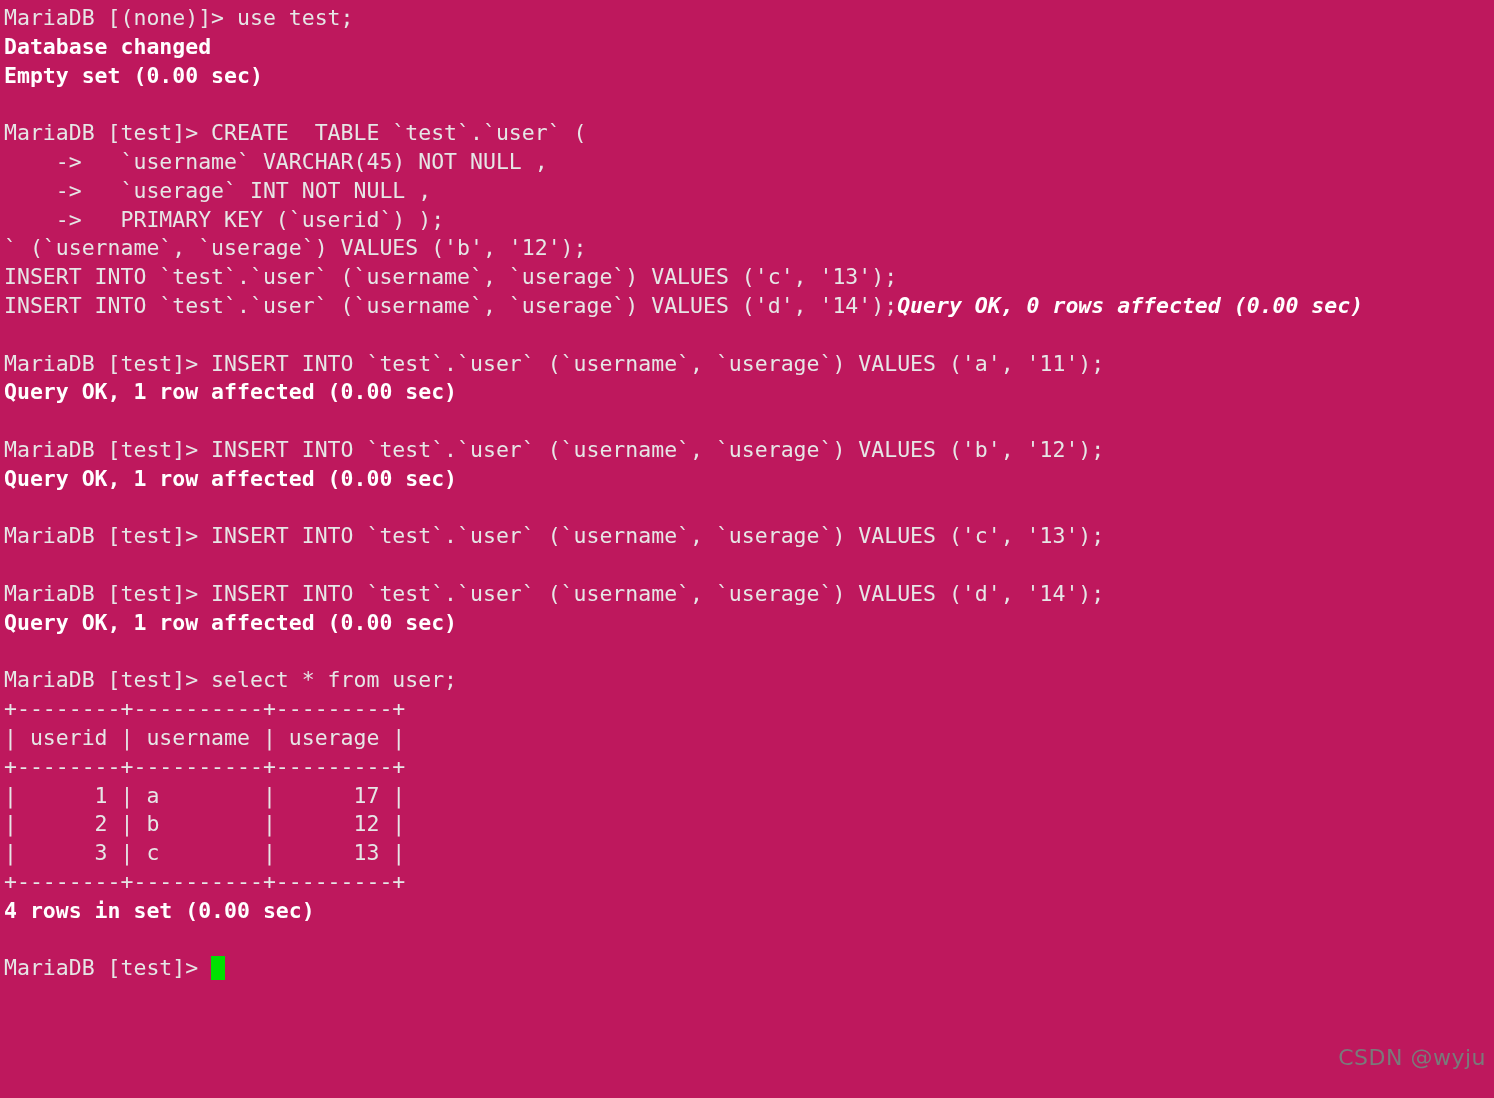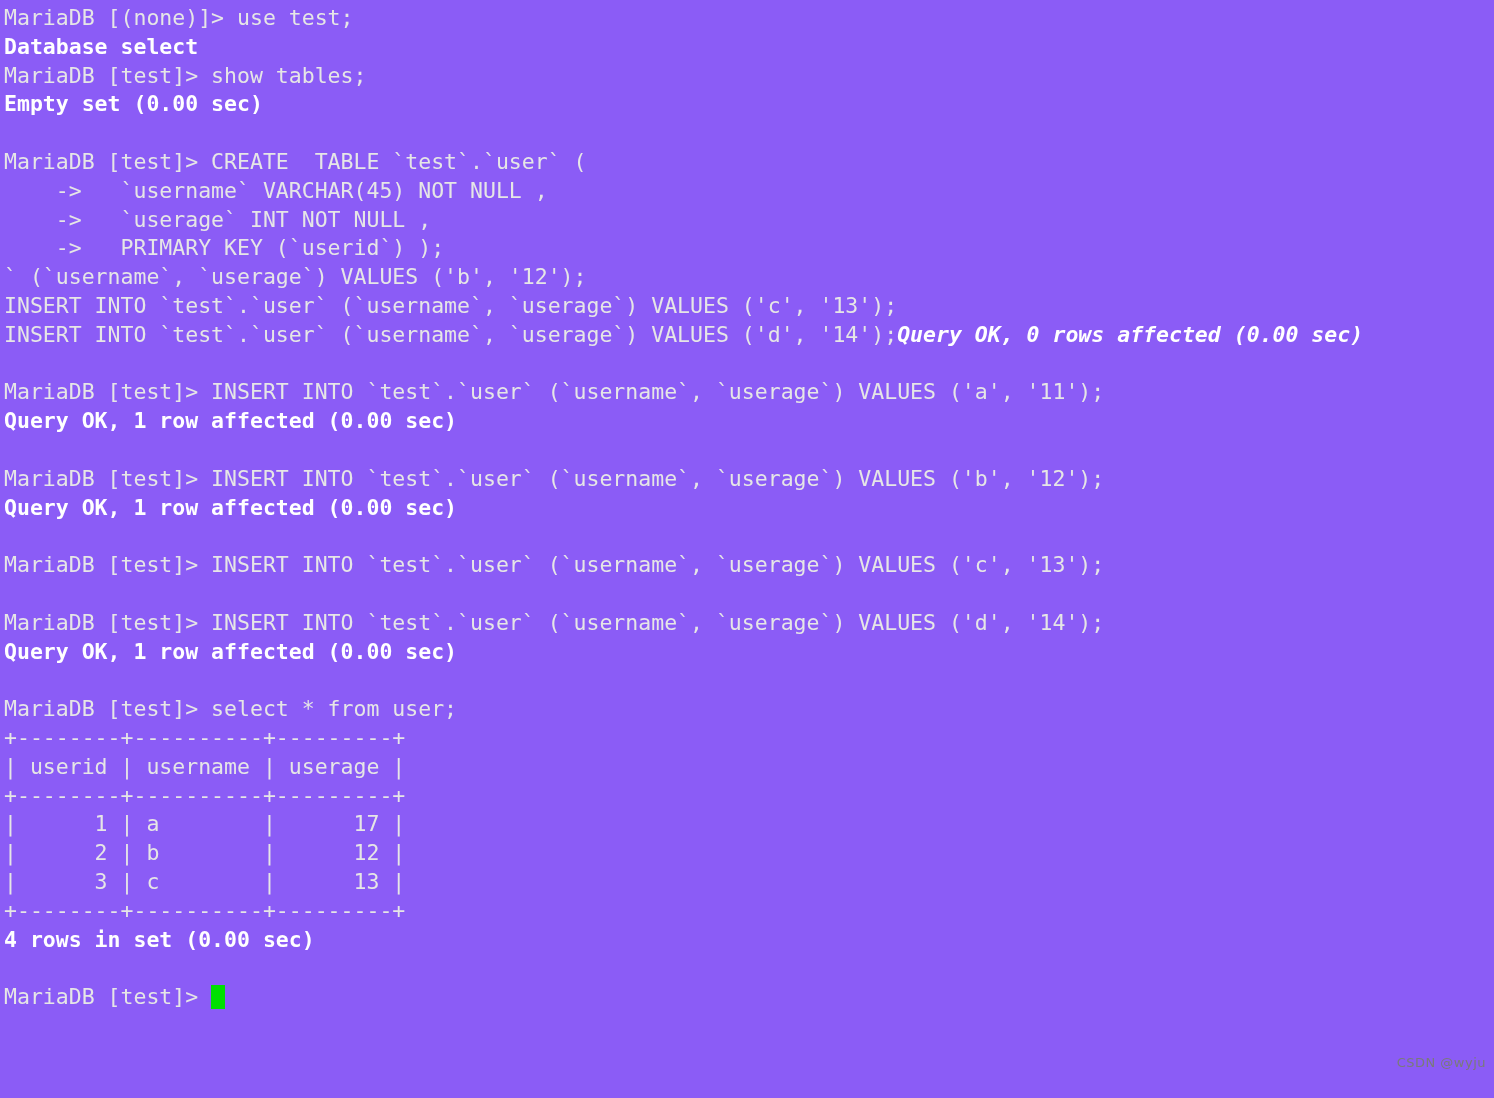--- a/index.html
+++ b/index.html
@@ -13,21 +13,21 @@
     overflow: hidden;
     position: relative;
     font-family: "DejaVu Sans Mono", "Liberation Mono", monospace;
   }
   #terminal {
     position: absolute;
     left: 0;
     top: 0;
     width: 1494px;
     height: 1098px;
-    background: #8b5cf6;
+    background: #be185d;
     padding: 4px 0 6px 4px;
     box-sizing: border-box;
   }
   .line {
     font-family: "DejaVu Sans Mono", "Liberation Mono", monospace;
     font-size: 21.5px;
     line-height: 28.8px;
     height: 28.8px;
     color: #e6e6e6;
     white-space: pre;
@@ -54,32 +54,31 @@
     height: 24px;
     background: #00e000;
     vertical-align: -5px;
   }
   #watermark {
     position: absolute;
     right: 8px;
     bottom: 28px;
     color: #7a7a7a;
     font-family: "DejaVu Sans", "Liberation Sans", sans-serif;
-    font-size: 13px;
+    font-size: 22px;
     letter-spacing: 0.5px;
     user-select: none;
   }
 </style>
 </head>
 <body>
 
 <div id="terminal">
     <div class="line">MariaDB [(none)]&gt; use test;</div>
-    <div class="line bold">Database select</div>
-    <div class="line">MariaDB [test]&gt; show tables;</div>
+    <div class="line bold">Database changed</div>
     <div class="line bold">Empty set (0.00 sec)</div>
     <div class="line blank">&nbsp;</div>
     <div class="line">MariaDB [test]&gt; CREATE  TABLE `test`.`user` (</div>
     <div class="line">    -&gt;   `username` VARCHAR(45) NOT NULL ,</div>
     <div class="line">    -&gt;   `userage` INT NOT NULL ,</div>
     <div class="line">    -&gt;   PRIMARY KEY (`userid`) );</div>
     <div class="line">` (`username`, `userage`) VALUES ('b', '12');</div>
     <div class="line">INSERT INTO `test`.`user` (`username`, `userage`) VALUES ('c', '13');</div>
     <div class="line"><span class="seg-normal">INSERT INTO `test`.`user` (`username`, `userage`) VALUES ('d', '14');</span><span class="seg-bold">Query OK, 0 rows affected (0.00 sec)</span></div>
     <div class="line blank">&nbsp;</div>

